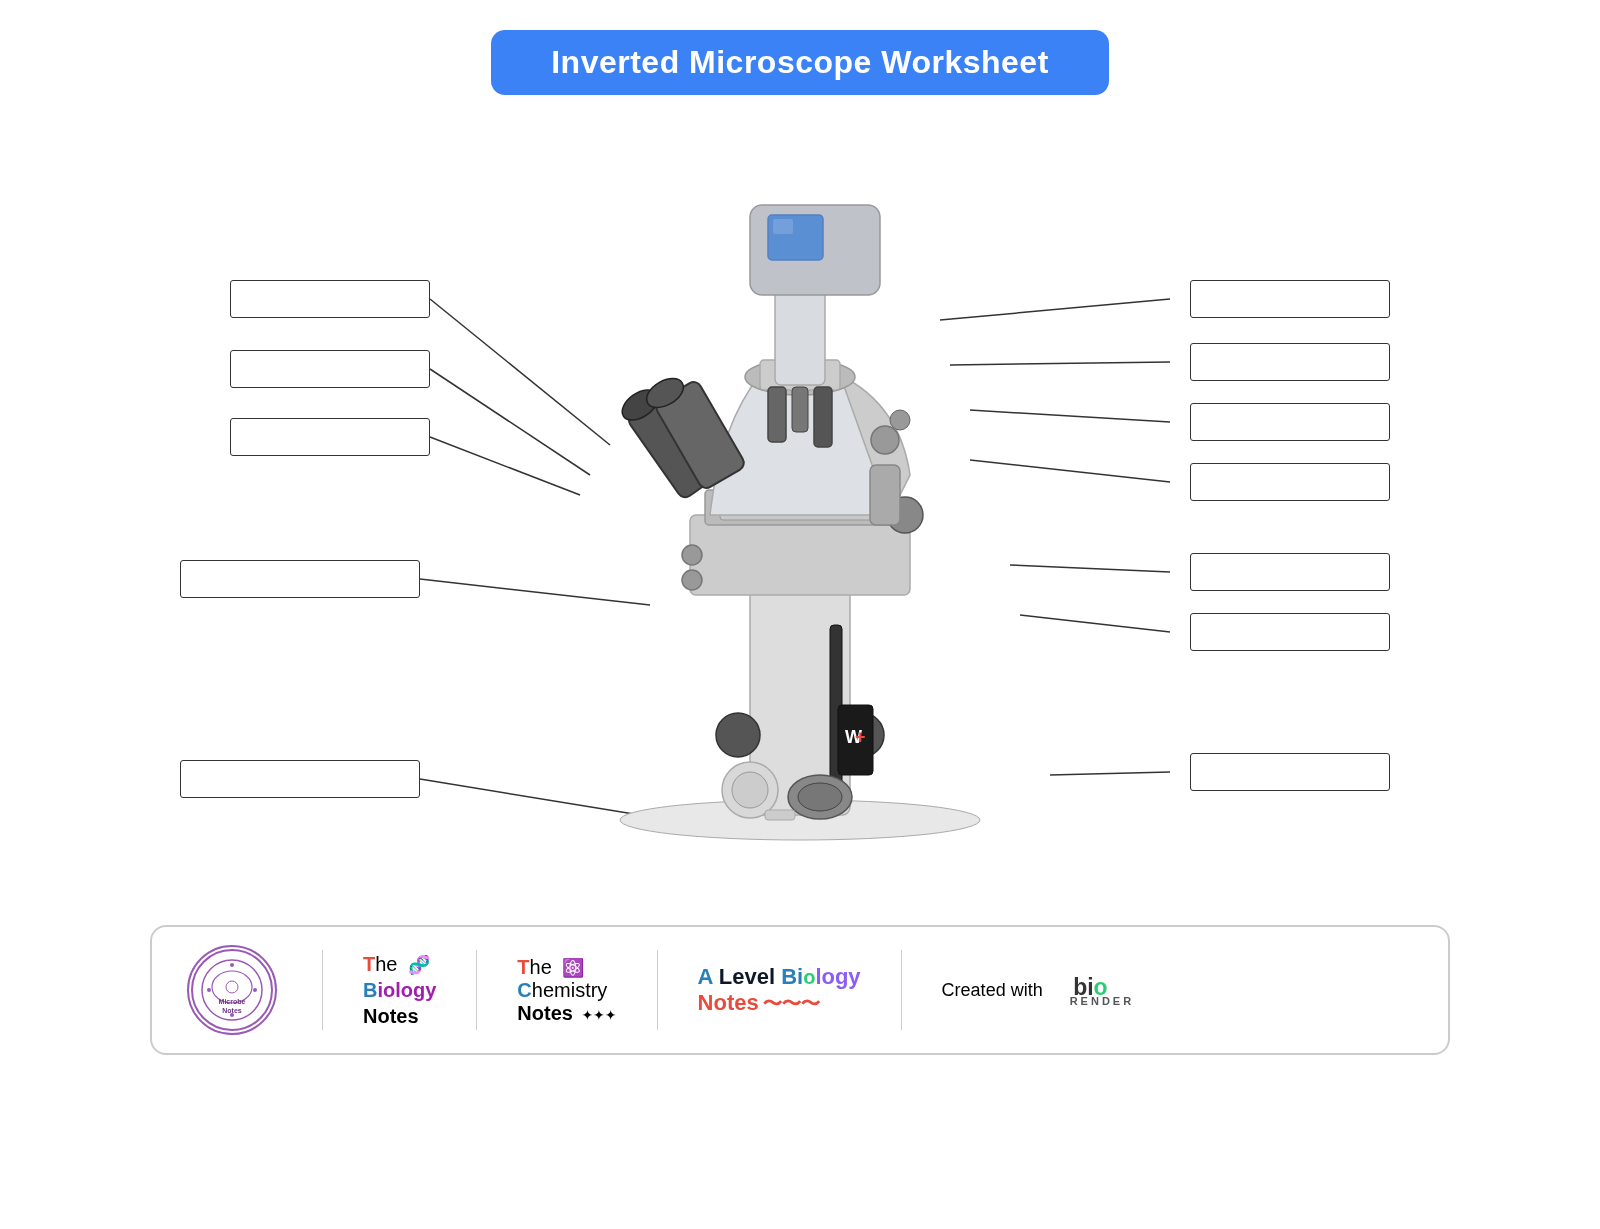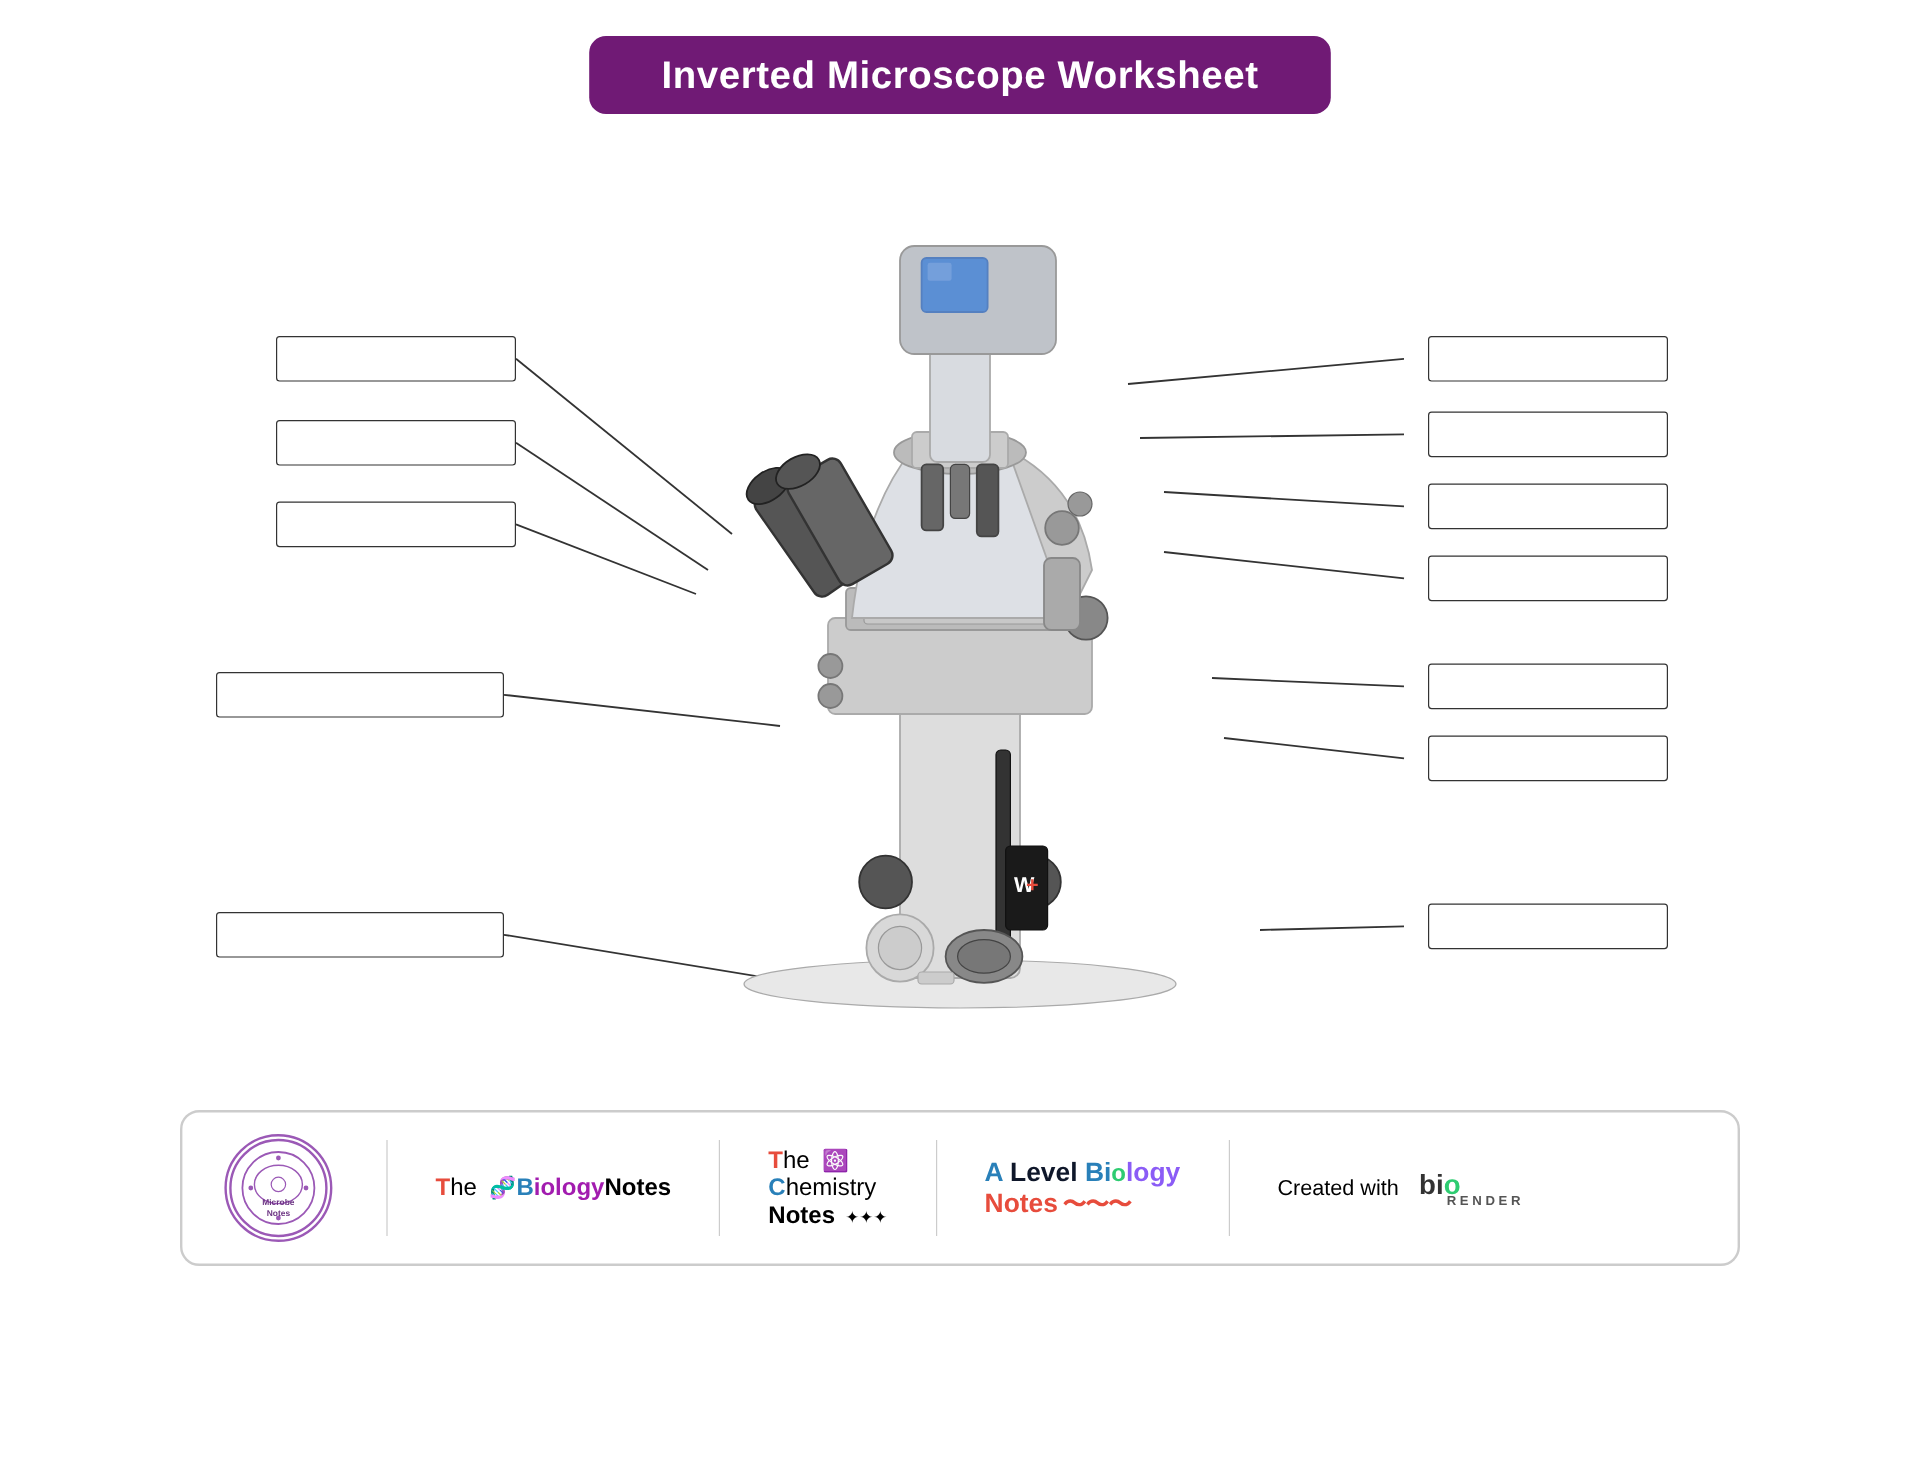--- a/index.html
+++ b/index.html
@@ -16,21 +16,21 @@
     .page-wrapper {
       width: 1300px;
       padding: 30px 0 20px;
       display: flex;
       flex-direction: column;
       align-items: center;
     }
 
     
     .title-box {
-      background: #701a75;
+      background: #3b82f6;
       border-radius: 14px;
       padding: 14px 60px;
       margin-bottom: 30px;
     }
     .title-box span {
       color: #fff;
       font-size: 32px;
       font-weight: bold;
       letter-spacing: 0.5px;
     }
@@ -118,41 +118,42 @@
       flex-direction: column;
       align-items: center;
       justify-content: center;
       background: #fff;
       position: relative;
       overflow: hidden;
     }
 
     .footer-brand {
       display: flex;
-      flex-direction: row;
+      flex-direction: column;
       line-height: 1.3;
     }
 
     .footer-chemistry {
       display: flex;
       flex-direction: column;
       align-items: flex-start;
     }
 
     .footer-alevel {
       display: flex;
       flex-direction: column;
     }
 
     .footer-created {
       display: flex;
       align-items: center;
-      gap: 17px;
+      gap: 4px;
       font-size: 18px;
       font-weight: 500;
+      text-align: center;
     }
 
     .footer-divider {
       width: 1px;
       height: 80px;
       background: #ccc;
     }
   </style>
 </head>
 <body>

